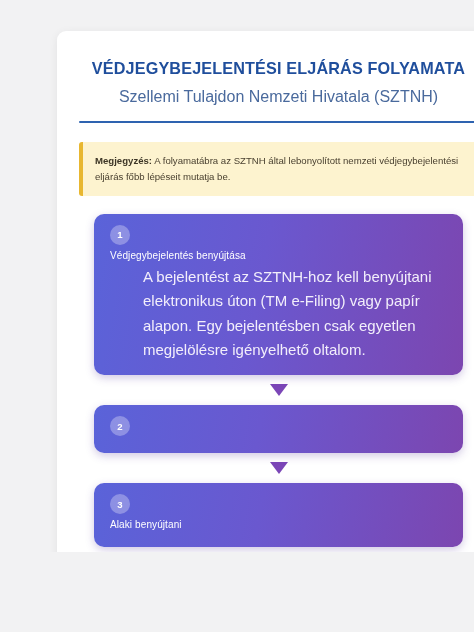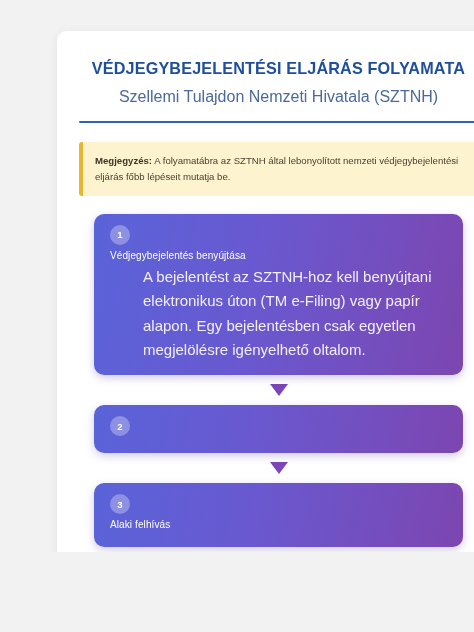--- a/index.html
+++ b/index.html
@@ -185,21 +185,21 @@
       <div class="step-card">
         <div class="step-badge">2</div>
       </div>
 
       <div class="connector">
         <div class="arrow-down"></div>
       </div>
 
       <div class="step-card">
         <div class="step-badge">3</div>
-        <h2 class="step-title">Alaki felhívás</h2>
+        <h2 class="step-title">Alaki benyújtani</h2>
       </div>
 
       <div class="connector">
         <div class="arrow-down"></div>
       </div>
 
       <div class="step-card">
         <div class="step-badge">4</div>
 
       </div>

